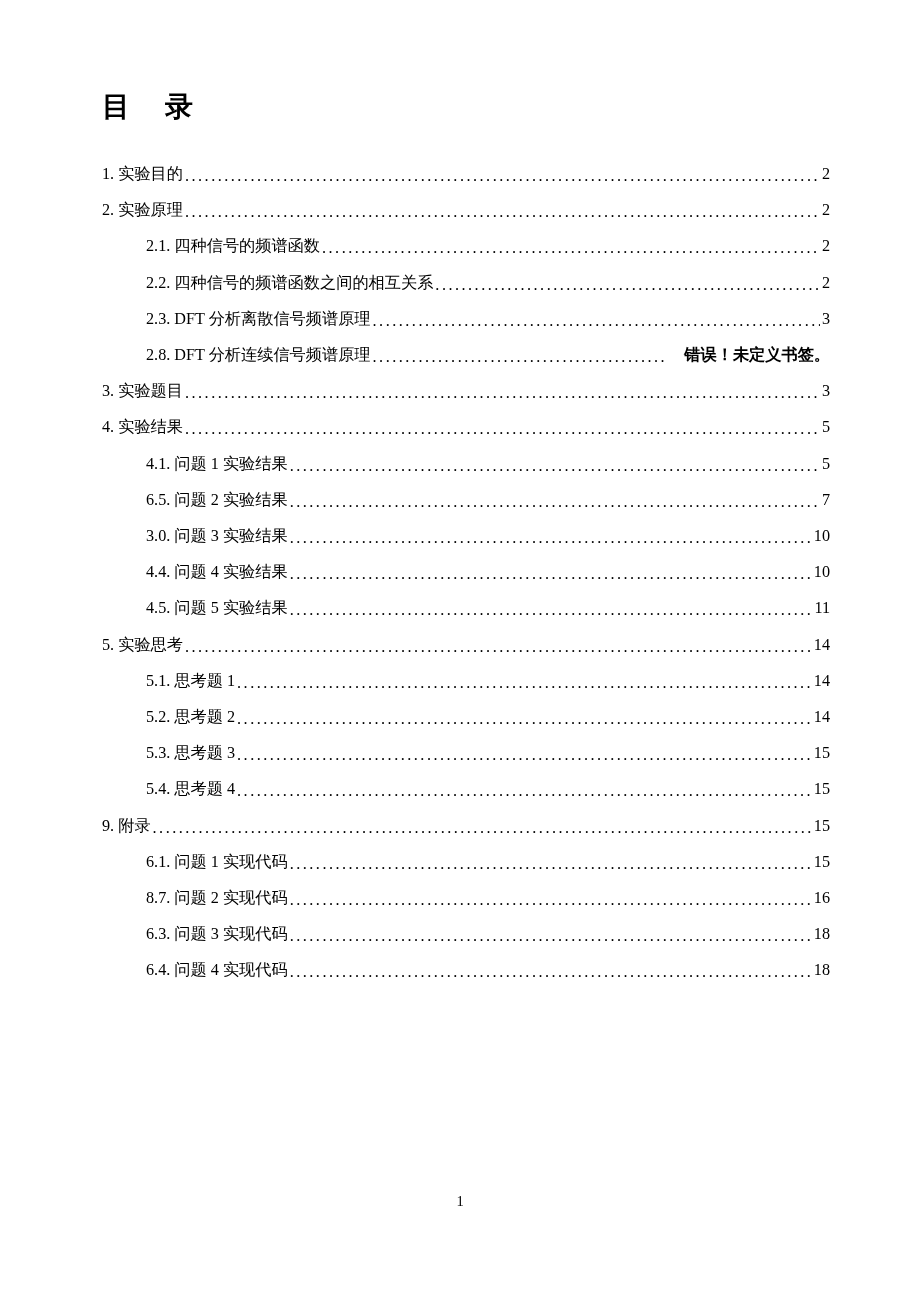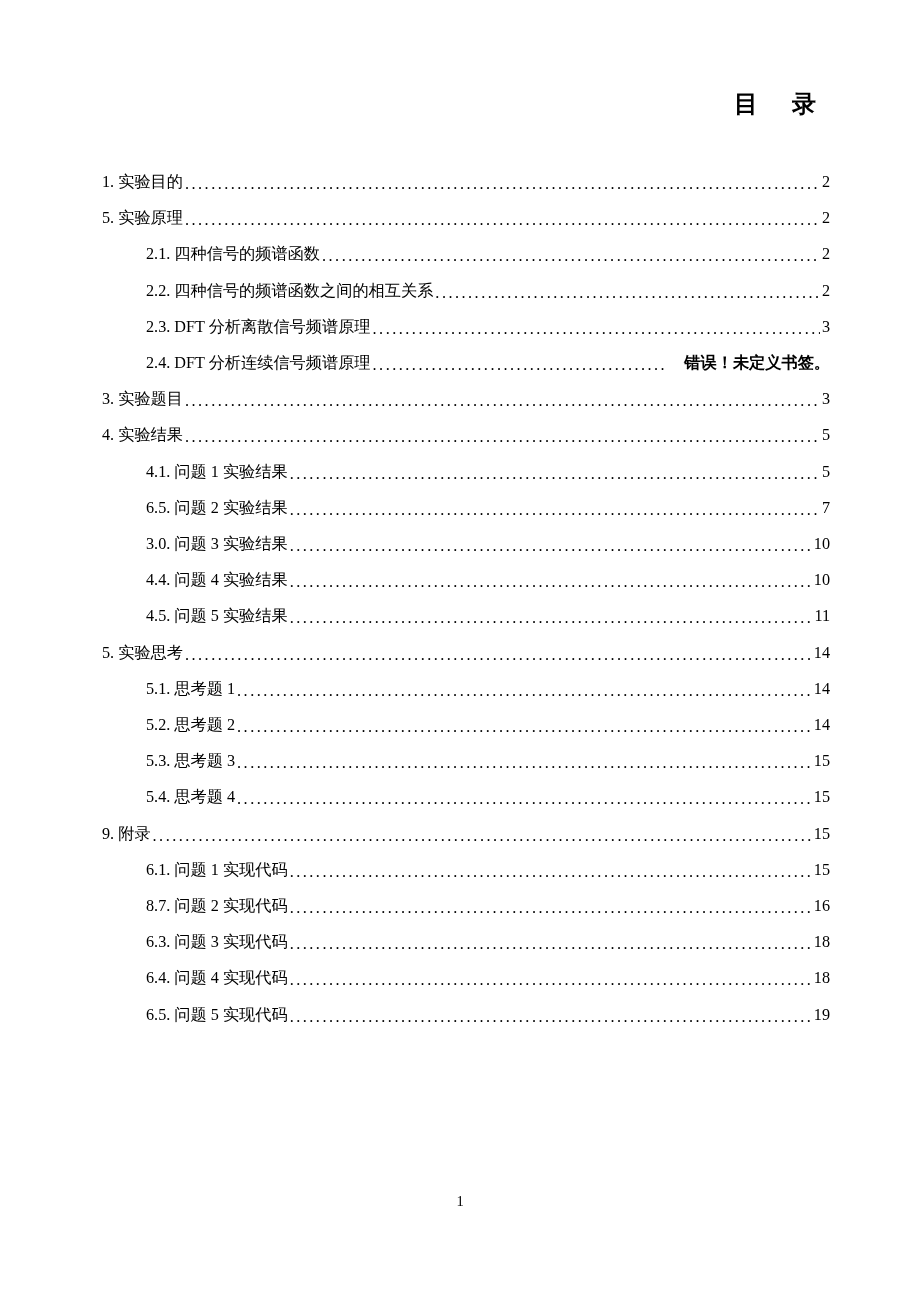--- a/index.html
+++ b/index.html
@@ -10,25 +10,25 @@
       font-family: "SimSun", "宋体", serif;
       color: #000;
       width: 920px;
       min-height: 1302px;
       position: relative;
     }
     .page {
       padding: 88px 90px 0 102px;
     }
     .title {
-      text-align: right;
-      font-size: 24px;
+      text-align: left;
+      font-size: 28px;
       font-weight: bold;
       letter-spacing: 14px;
-      margin-bottom: 44px;
+      margin-bottom: 30px;
     }
     .toc-entry {
       display: flex;
       align-items: baseline;
       font-size: 16.2px;
       line-height: 1;
       margin-bottom: 0;
       padding-top: 10px;
       padding-bottom: 10px;
       white-space: nowrap;
@@ -65,41 +65,41 @@
 
 <div class="page">
   <div class="title">目 录</div>
   <div id="toc-root">
       <div class="toc-entry level-1">
         <span class="toc-label">1.  实验目的</span>
         <span class="toc-dots"></span>
         <span class="toc-page">2</span>
       </div>
       <div class="toc-entry level-1">
-        <span class="toc-label">5.  实验原理</span>
+        <span class="toc-label">2.  实验原理</span>
         <span class="toc-dots"></span>
         <span class="toc-page">2</span>
       </div>
       <div class="toc-entry level-2">
         <span class="toc-label">2.1.  四种信号的频谱函数</span>
         <span class="toc-dots"></span>
         <span class="toc-page">2</span>
       </div>
       <div class="toc-entry level-2">
         <span class="toc-label">2.2.  四种信号的频谱函数之间的相互关系</span>
         <span class="toc-dots"></span>
         <span class="toc-page">2</span>
       </div>
       <div class="toc-entry level-2">
         <span class="toc-label">2.3. DFT 分析离散信号频谱原理</span>
         <span class="toc-dots"></span>
         <span class="toc-page">3</span>
       </div>
       <div class="toc-entry level-2">
-        <span class="toc-label">2.4. DFT 分析连续信号频谱原理</span>
+        <span class="toc-label">2.8. DFT 分析连续信号频谱原理</span>
         <span class="toc-dots"></span>
         <span class="error-text">错误！未定义书签。</span>
       </div>
       <div class="toc-entry level-1">
         <span class="toc-label">3.  实验题目</span>
         <span class="toc-dots"></span>
         <span class="toc-page">3</span>
       </div>
       <div class="toc-entry level-1">
         <span class="toc-label">4.  实验结果</span>
@@ -174,20 +174,15 @@
       <div class="toc-entry level-2">
         <span class="toc-label">6.3.  问题 3 实现代码</span>
         <span class="toc-dots"></span>
         <span class="toc-page">18</span>
       </div>
       <div class="toc-entry level-2">
         <span class="toc-label">6.4.  问题 4 实现代码</span>
         <span class="toc-dots"></span>
         <span class="toc-page">18</span>
       </div>
-      <div class="toc-entry level-2">
-        <span class="toc-label">6.5.  问题 5 实现代码</span>
-        <span class="toc-dots"></span>
-        <span class="toc-page">19</span>
-      </div>
     </div>
 </div>
 <div class="page-number">1</div>
 
 </body></html>

